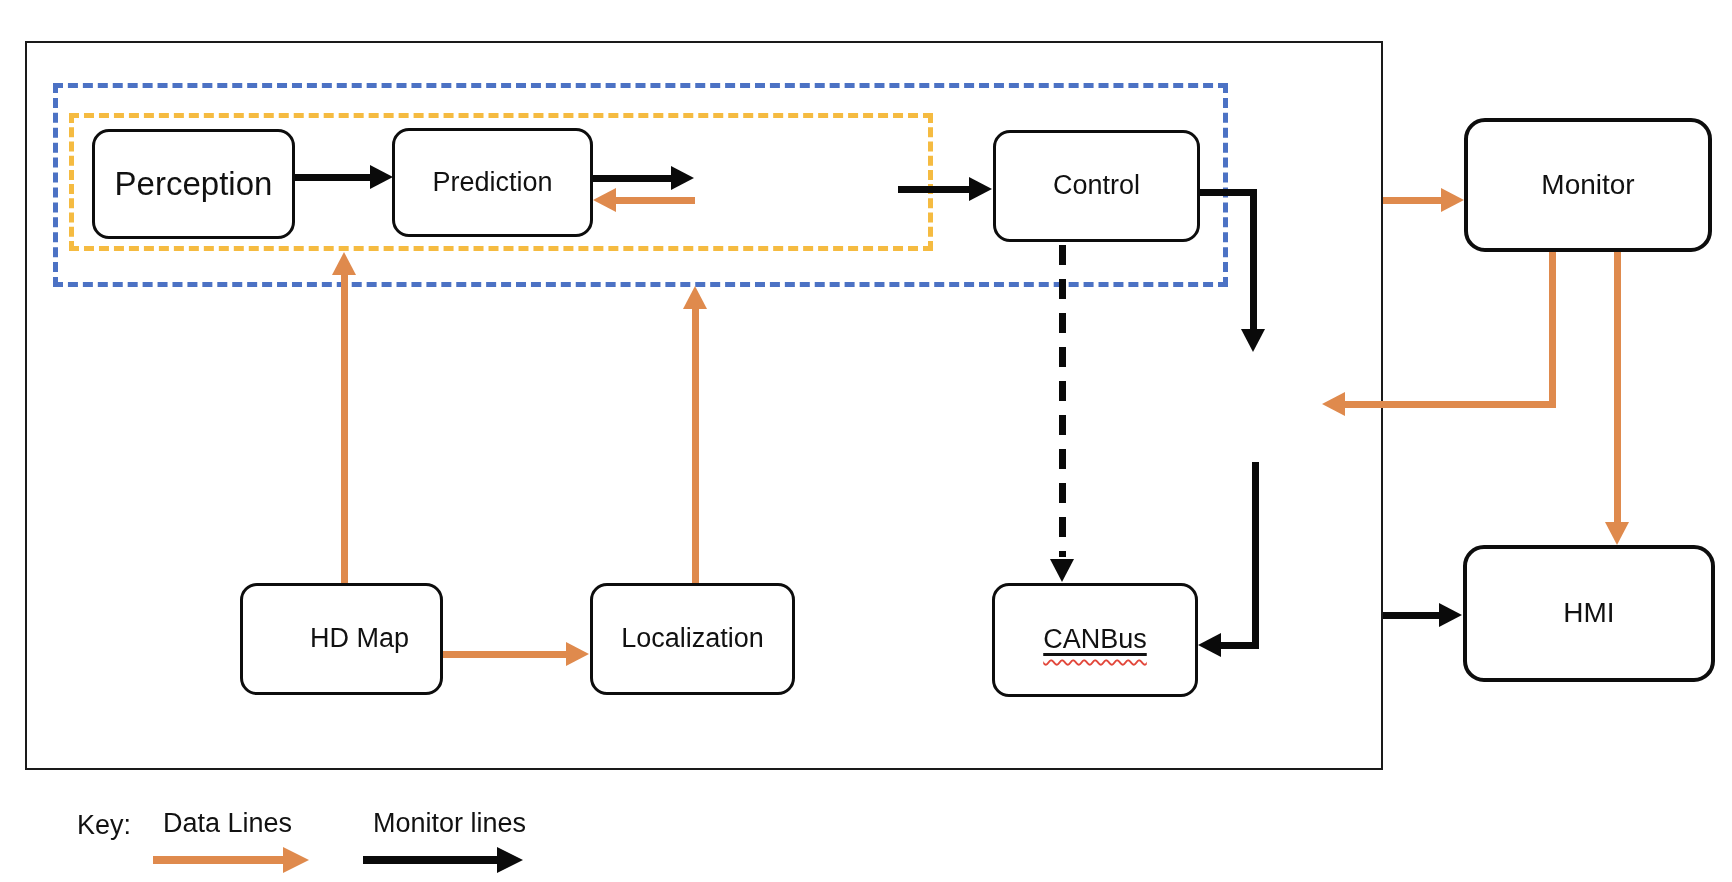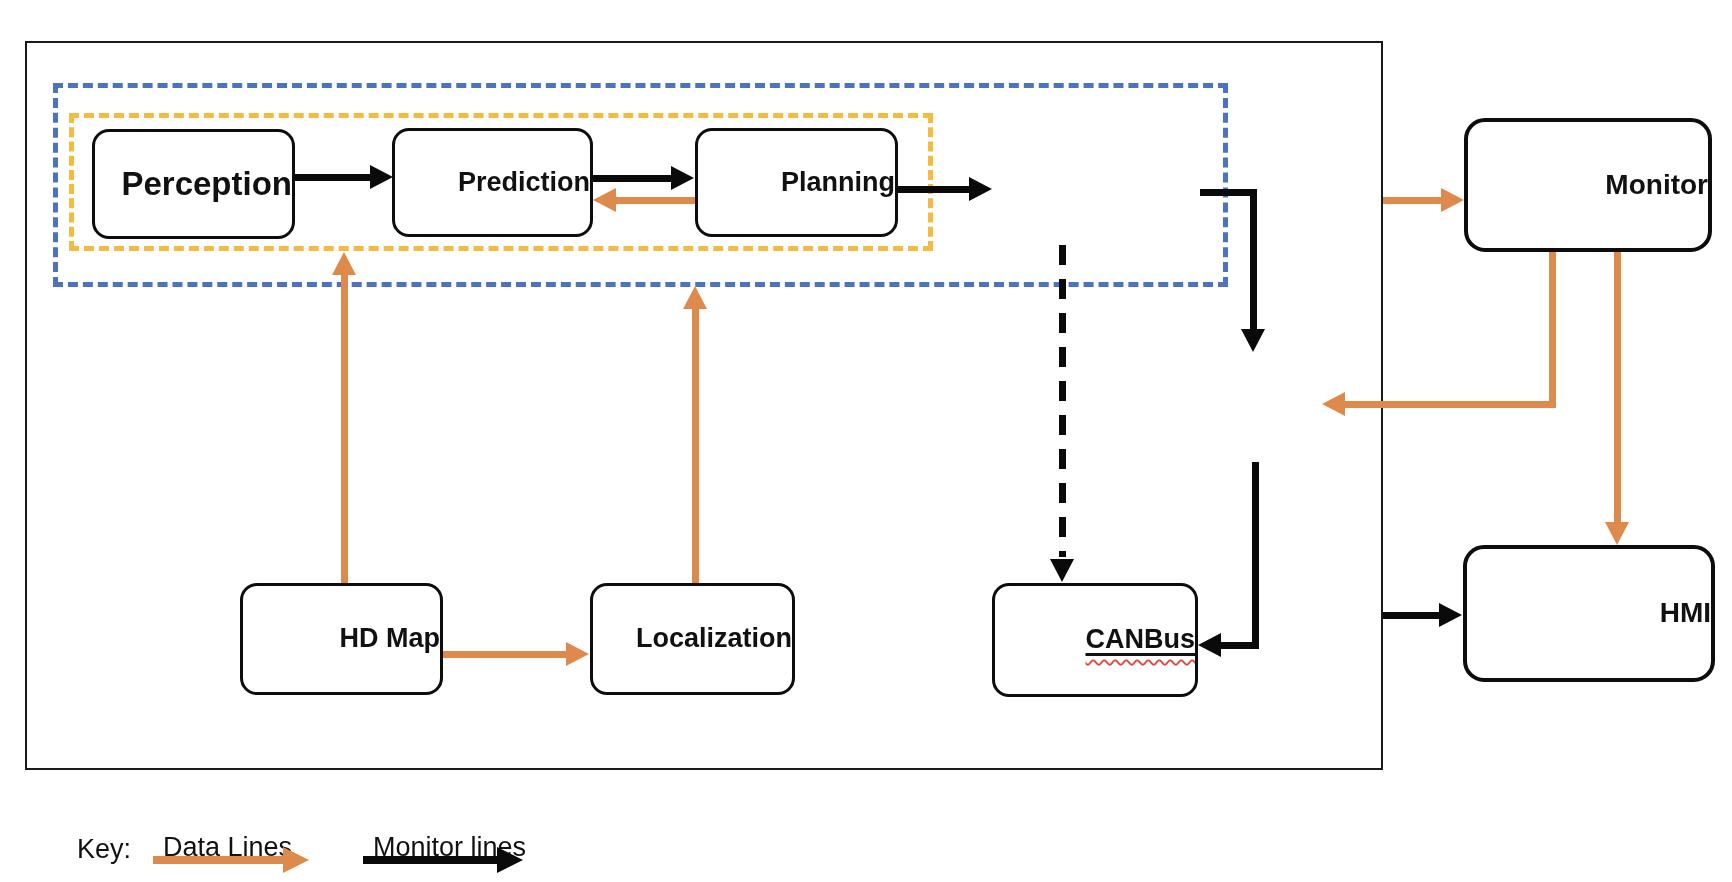--- a/index.html
+++ b/index.html
@@ -15,39 +15,39 @@
     position:relative;width:1732px;height:882px;background:#ffffff;
     font-family:"Liberation Sans", sans-serif;color:#111;overflow:hidden;
   }
   *{box-sizing:border-box;}
   .frame{position:absolute;border:2.5px solid #1a1a1a;background:transparent;}
   .group{position:absolute;background:transparent;}
   .group.blue{border:5px dashed var(--blue-group);}
   .group.yellow{border:5px dashed var(--yellow-group);}
   .node{
     position:absolute;background:#fff;border:3.2px solid var(--box-border);
-    border-radius:17px;display:flex;align-items:center;justify-content:flex-end;
-    font-size:27px;line-height:1.1;white-space:nowrap;font-weight:bold;
+    border-radius:17px;display:flex;align-items:center;justify-content:center;
+    font-size:27px;line-height:1.1;white-space:nowrap;
   }
   .node.big{border-width:4px;border-radius:21px;font-size:28px;}
   .arrow{position:absolute;left:0;top:0;width:0;height:0;}
   .shaft-h{position:absolute;height:7px;background:var(--c);}
   .shaft-v{position:absolute;width:7px;background:var(--c);}
   .shaft-v-dash{
     position:absolute;width:7px;
     background:repeating-linear-gradient(to bottom,var(--c) 0 20px,transparent 20px 34px);
   }
   .head{position:absolute;width:0;height:0;}
   .head.right{border-left:23px solid var(--c);border-top:12px solid transparent;border-bottom:12px solid transparent;}
   .head.left{border-right:23px solid var(--c);border-top:12px solid transparent;border-bottom:12px solid transparent;}
   .head.up{border-bottom:23px solid var(--c);border-left:12px solid transparent;border-right:12px solid transparent;}
   .head.down{border-top:23px solid var(--c);border-left:12px solid transparent;border-right:12px solid transparent;}
   .orange{--c:var(--data-line);}
   .black{--c:var(--control-line);}
-  .key-text{position:absolute;font-size:27px;white-space:nowrap;margin-top:24px;}
+  .key-text{position:absolute;font-size:27px;white-space:nowrap;}
   .key-shaft{position:absolute;height:8px;background:var(--c);}
   .key-head{position:absolute;width:0;height:0;border-left:26px solid var(--c);border-top:13px solid transparent;border-bottom:13px solid transparent;}
   .canbus-wavy{
     text-decoration-line:underline;text-decoration-style:wavy;
     text-decoration-color:var(--spellcheck-red);text-decoration-thickness:2px;
     text-underline-offset:11px;
   }
   .canbus-solid{
     text-decoration-line:underline;text-decoration-style:solid;
     text-decoration-color:#111;text-decoration-thickness:2.5px;
@@ -64,22 +64,22 @@
   <div class="group blue" style="left:53px;top:83px;width:1175px;height:204px;"></div>
 
   <div class="group yellow" style="left:69px;top:113px;width:864px;height:138px;"></div>
 
   <div class="node" style="left:92px;top:129px;width:203px;height:110px;font-size:33px;">
     <span>Perception</span>
   </div>
   <div class="node" style="left:392px;top:128px;width:201px;height:109px;">
     <span>Prediction</span>
   </div>
-  <div class="node" style="left:695px;top:128px;width:203px;height:109px;">
-    <span>Planning</span>
+  <div class="node" style="left:993px;top:130px;width:207px;height:112px;">
+    <span>Control</span>
   </div>
   <div class="node big" style="left:1464px;top:118px;width:248px;height:134px;">
     <span>Monitor</span>
   </div>
   <div class="node" style="left:992px;top:583px;width:206px;height:114px;">
     <span class="canbus-wavy"><span class="canbus-solid">CANBus</span></span>
   </div>
   <div class="node" style="left:240px;top:583px;width:203px;height:112px;padding-left:36px;">
     <span>HD Map</span>
   </div>

